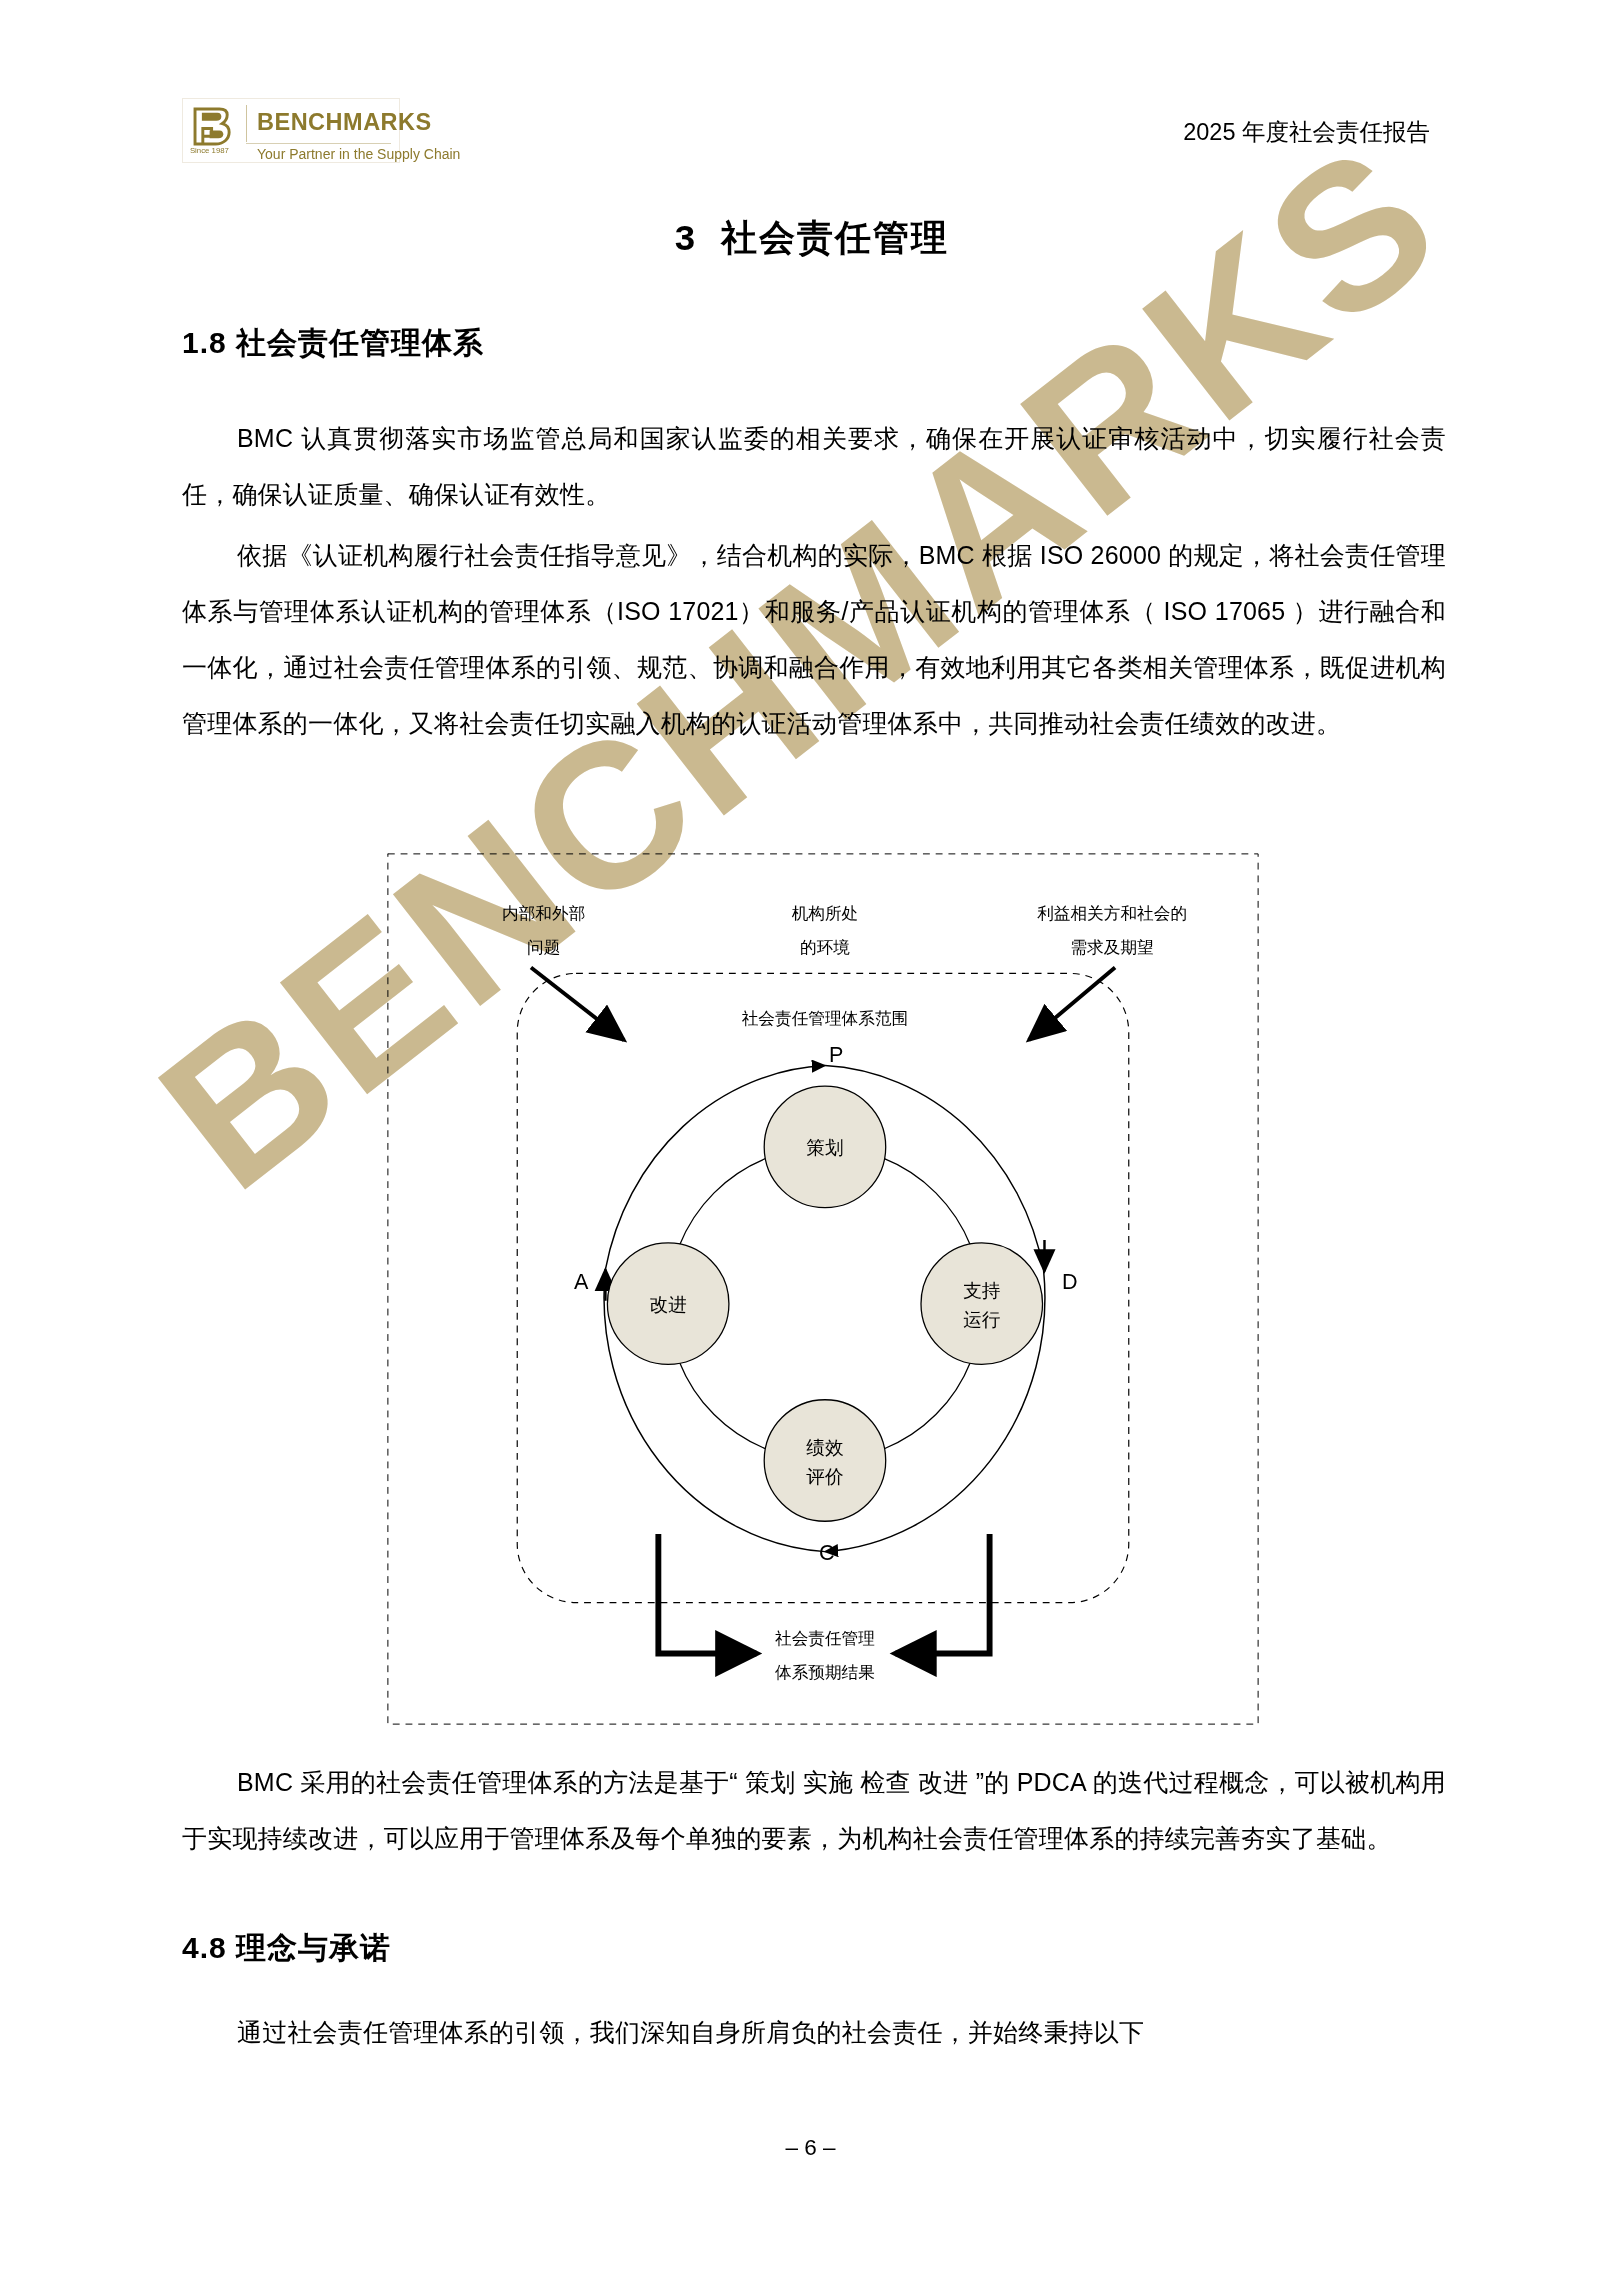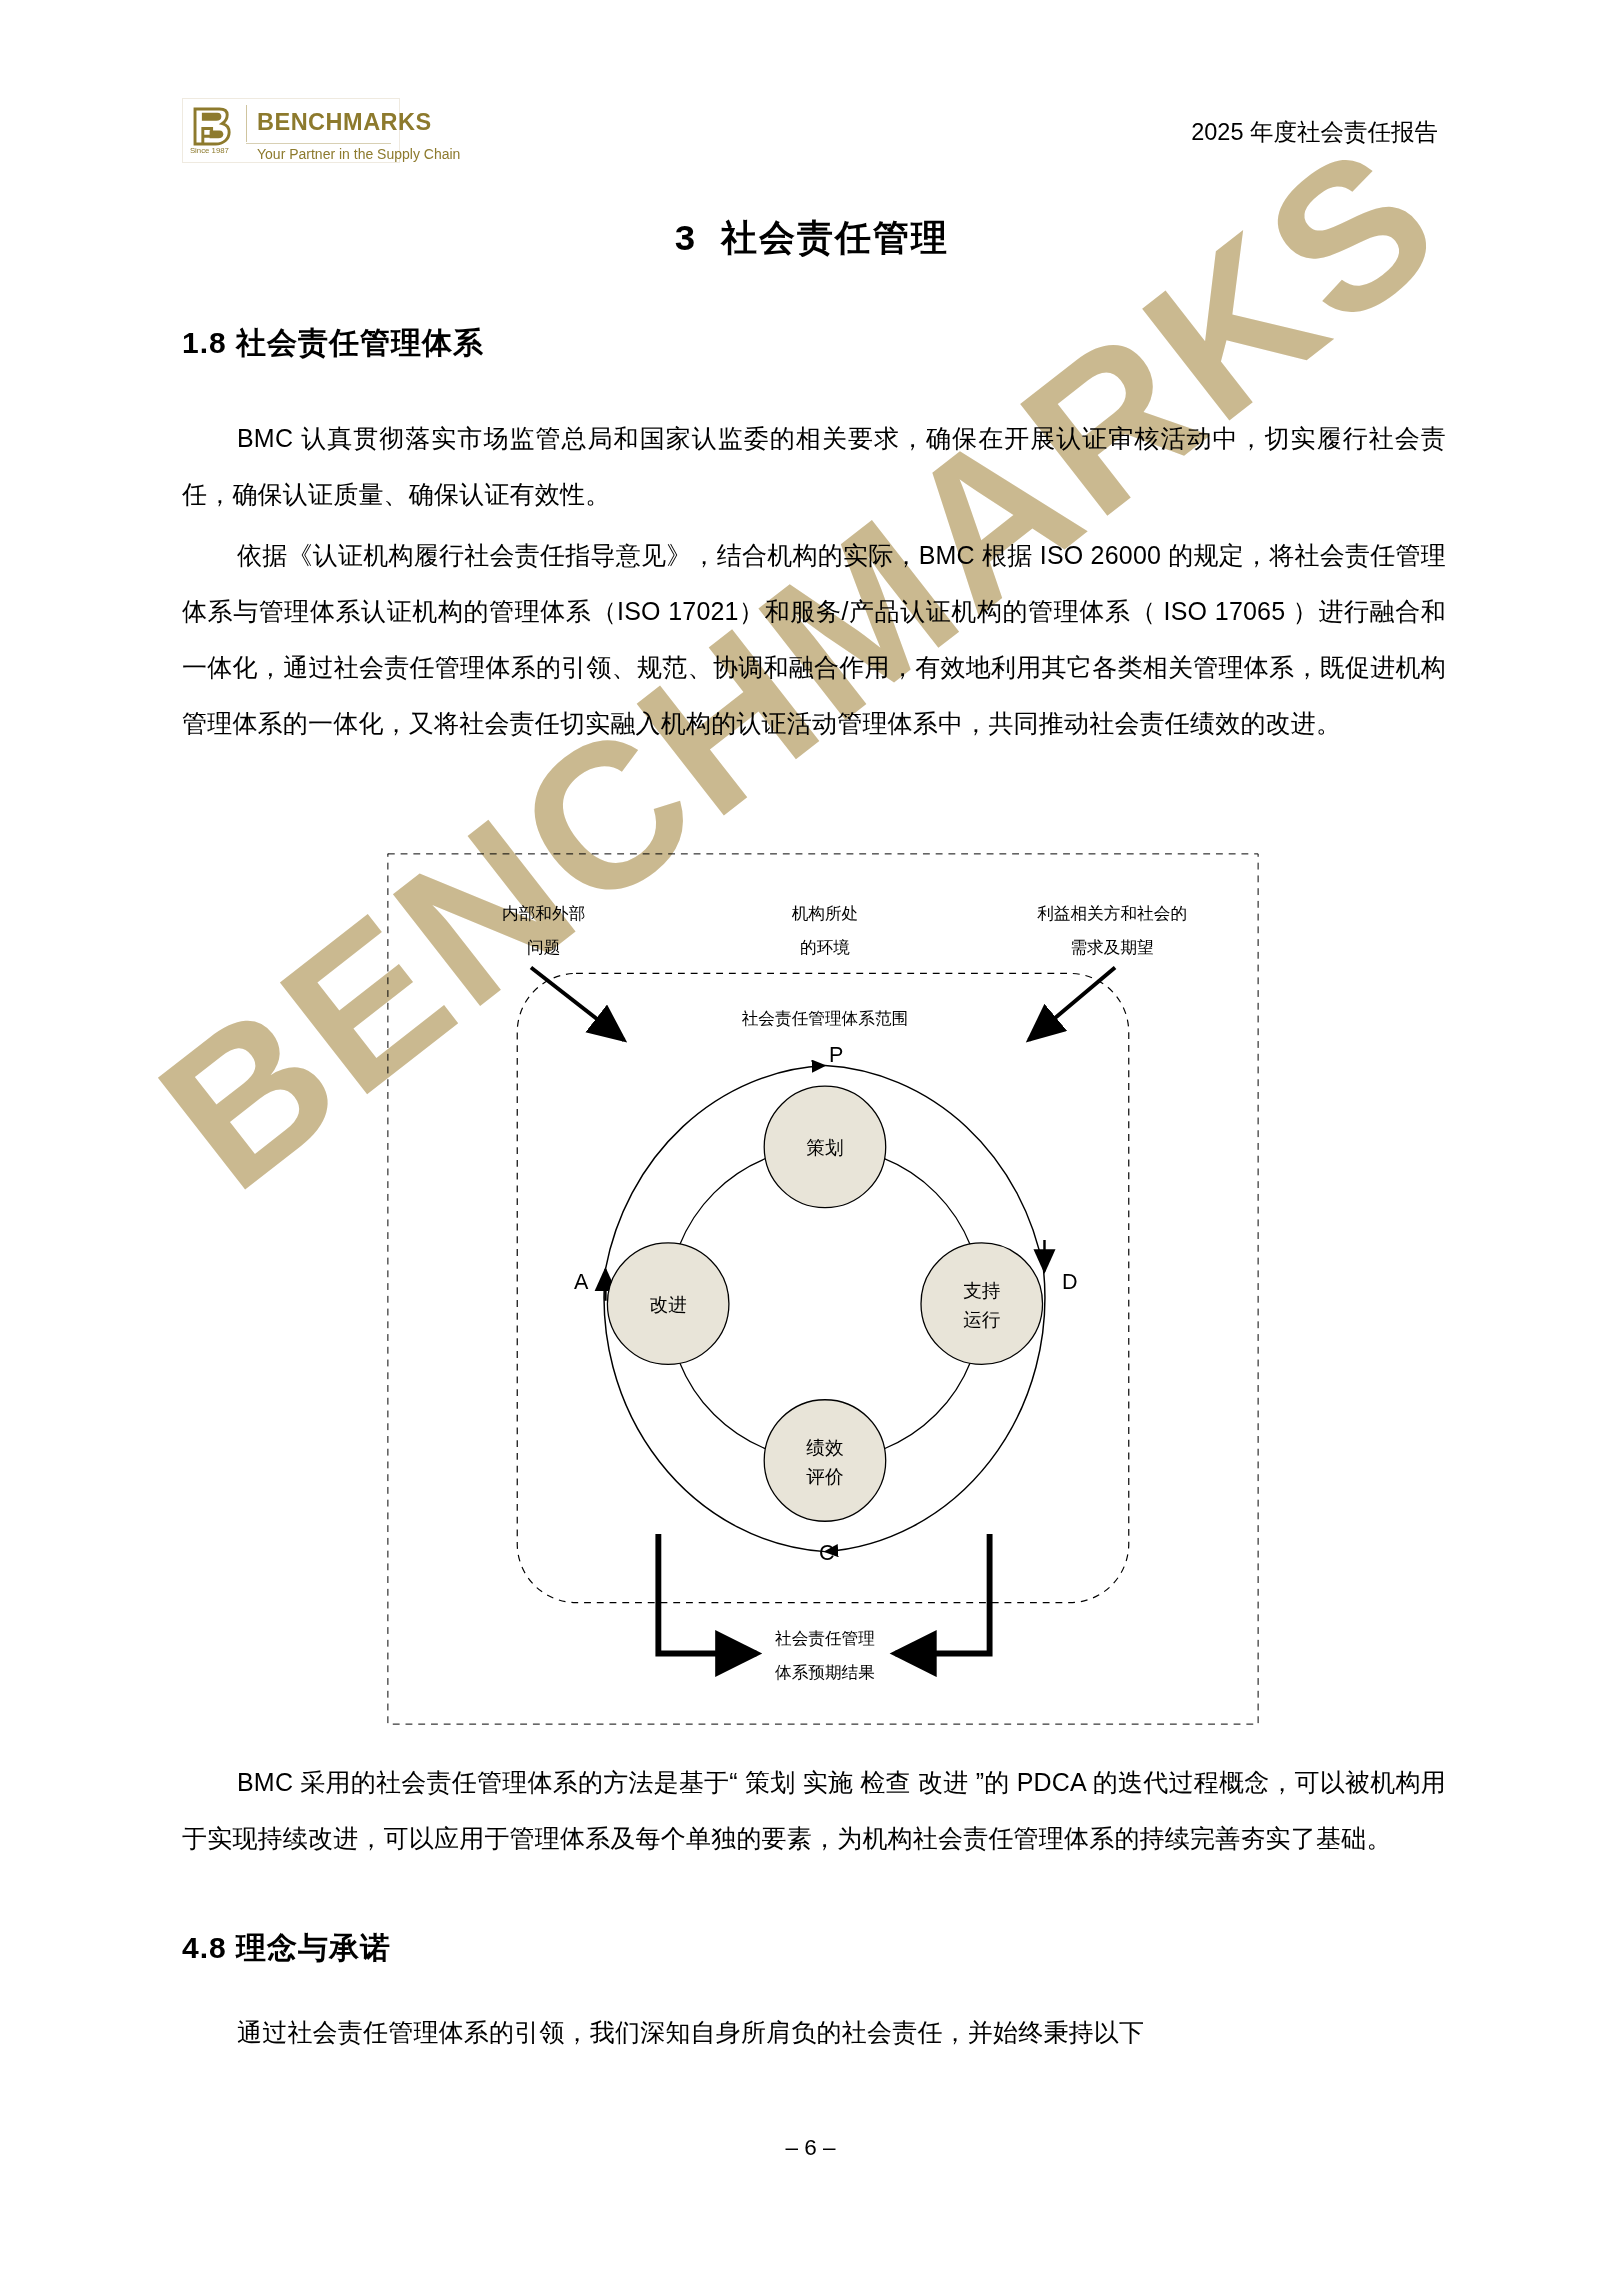--- a/index.html
+++ b/index.html
@@ -97,21 +97,21 @@
   .logo-tagline {
     position: absolute;
     left: 74px; top: 47px;
     font-size: 14px;
     color: #8d7a2d;
     font-family: "Liberation Sans", sans-serif;
     white-space: nowrap;
   }
   .header-right {
     position: absolute;
-    right: 8px;
+    right: 16px;
     top: 17.6px;
     font-size: 23.5px;
     color: #000;
     white-space: nowrap;
   }
 
   
   .doc-title {
     position: absolute;
     left: 1px; top: 214px;

